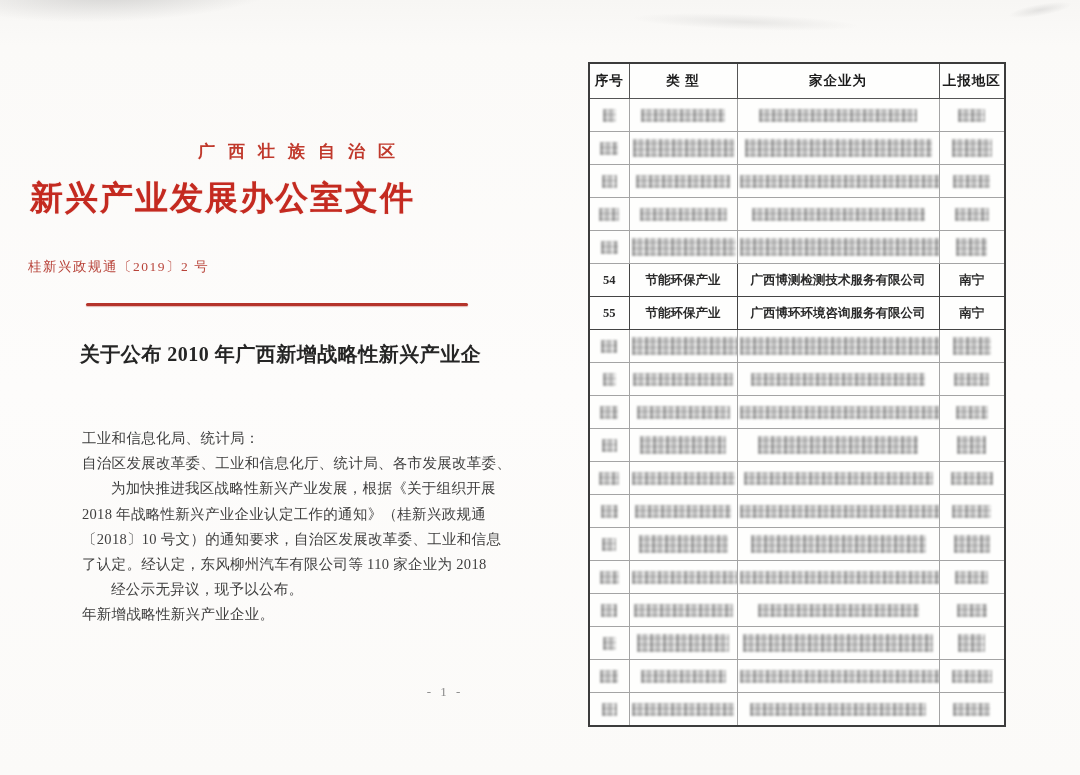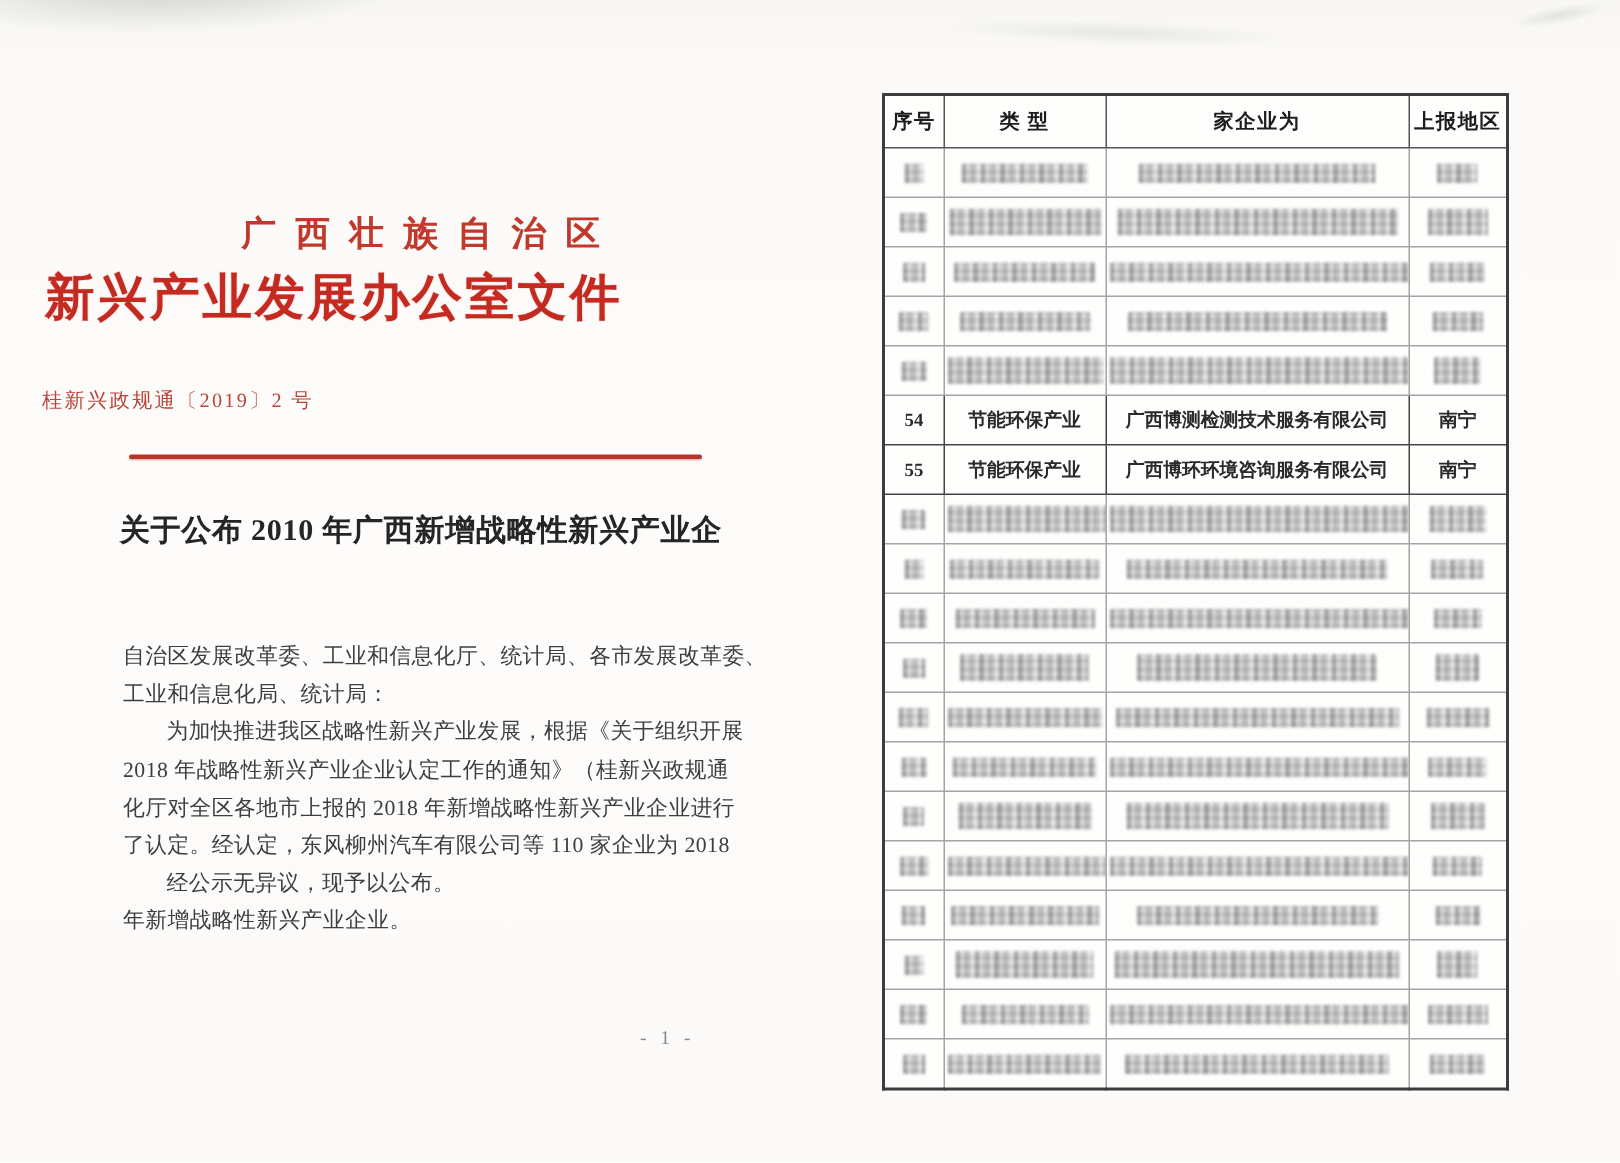--- a/index.html
+++ b/index.html
@@ -18,22 +18,22 @@
       background:radial-gradient(ellipse at 50% 0%,rgba(150,150,150,.38),rgba(150,150,150,0) 70%);
       transform:rotate(-2deg);}
   .a2{top:14px;left:630px;width:230px;height:16px;opacity:.35;
       background:radial-gradient(ellipse at 50% 50%,rgba(150,150,150,.5),rgba(150,150,150,0) 70%);
       transform:rotate(2deg);}
   .a3{top:4px;left:1008px;width:64px;height:12px;opacity:.4;
       background:radial-gradient(ellipse at 50% 50%,rgba(140,140,140,.5),rgba(140,140,140,0) 70%);
       transform:rotate(-10deg);}
   
   .left-page{position:absolute;left:28px;top:0;width:505px;height:775px;}
-  .org-line{position:absolute;top:140px;left:0;width:100%;text-align:center;
-    color:#c0392c;font-size:23px;font-weight:bold;letter-spacing:13px;text-indent:13px;}
+  .org-line{position:absolute;top:140px;left:16px;width:100%;text-align:center;
+    color:#c0392c;font-size:17px;font-weight:bold;letter-spacing:13px;text-indent:13px;}
   .doctype-line{position:absolute;top:176px;left:0;width:100%;text-align:left;
     color:#c42a20;font-size:33px;font-weight:bold;letter-spacing:2px;text-indent:2px;
     text-shadow:0 0 1px rgba(196,42,32,.4);}
   .docnum-line{position:absolute;top:258px;left:0;width:100%;text-align:left;
     color:#b8443a;font-size:13.5px;letter-spacing:1.5px;}
   .red-divider{position:absolute;top:303px;left:58px;width:382px;height:3px;
     background:#b5342b;border-radius:2px;box-shadow:0 1px 1px rgba(181,52,43,.35);}
   .doc-title{position:absolute;top:339px;left:0;width:100%;text-align:center;
     color:#252525;font-size:20px;font-weight:bold;line-height:30px;letter-spacing:.5px;}
   .doc-body{position:absolute;top:426px;left:54px;width:420px;
@@ -72,25 +72,25 @@
 
   <div class="left-page">
     <div class="org-line">广西壮族自治区</div>
     <div class="doctype-line">新兴产业发展办公室文件</div>
     <div class="docnum-line">桂新兴政规通〔2019〕2 号</div>
     <div class="red-divider"></div>
     <div class="doc-title">
       <div>关于公布 2010 年广西新增战略性新兴产业企</div>
     </div>
     <div class="doc-body" id="doc-body">
+        <div class="line">工业和信息化局、统计局：</div>
         <div class="line">自治区发展改革委、工业和信息化厅、统计局、各市发展改革委、</div>
-        <div class="line">工业和信息化局、统计局：</div>
         <div class="line indent">为加快推进我区战略性新兴产业发展，根据《关于组织开展</div>
         <div class="line">2018 年战略性新兴产业企业认定工作的通知》（桂新兴政规通</div>
-        <div class="line">化厅对全区各地市上报的 2018 年新增战略性新兴产业企业进行</div>
+        <div class="line">〔2018〕10 号文）的通知要求，自治区发展改革委、工业和信息</div>
         <div class="line">了认定。经认定，东风柳州汽车有限公司等 110 家企业为 2018</div>
         <div class="line indent">经公示无异议，现予以公布。</div>
         <div class="line">年新增战略性新兴产业企业。</div>
       </div>
     <div class="page-number">- 1 -</div>
   </div>
 
   <div class="right-page">
     <table class="annex">
       <colgroup>

